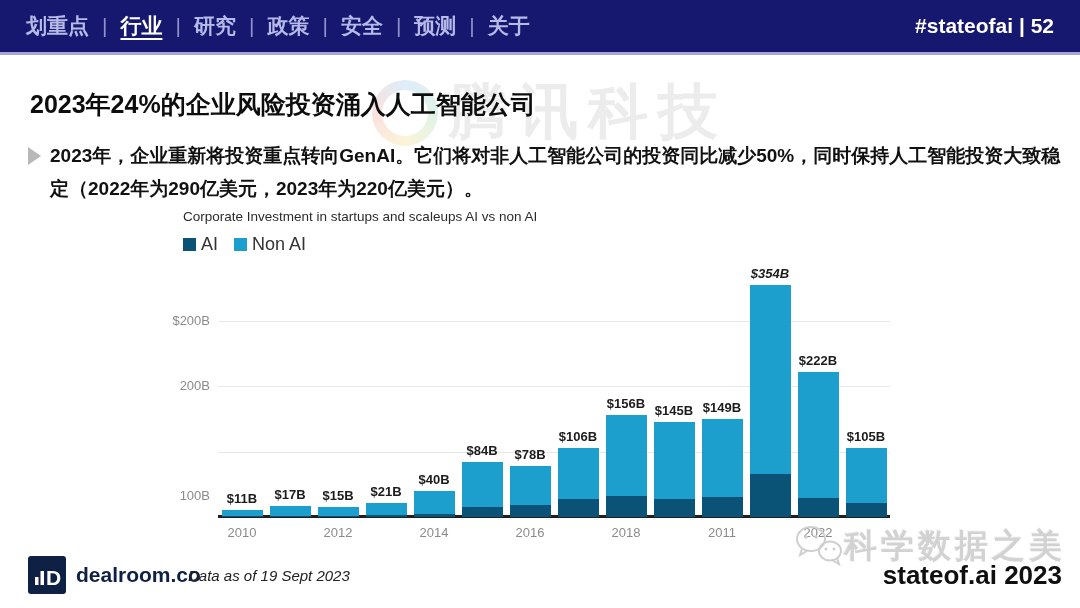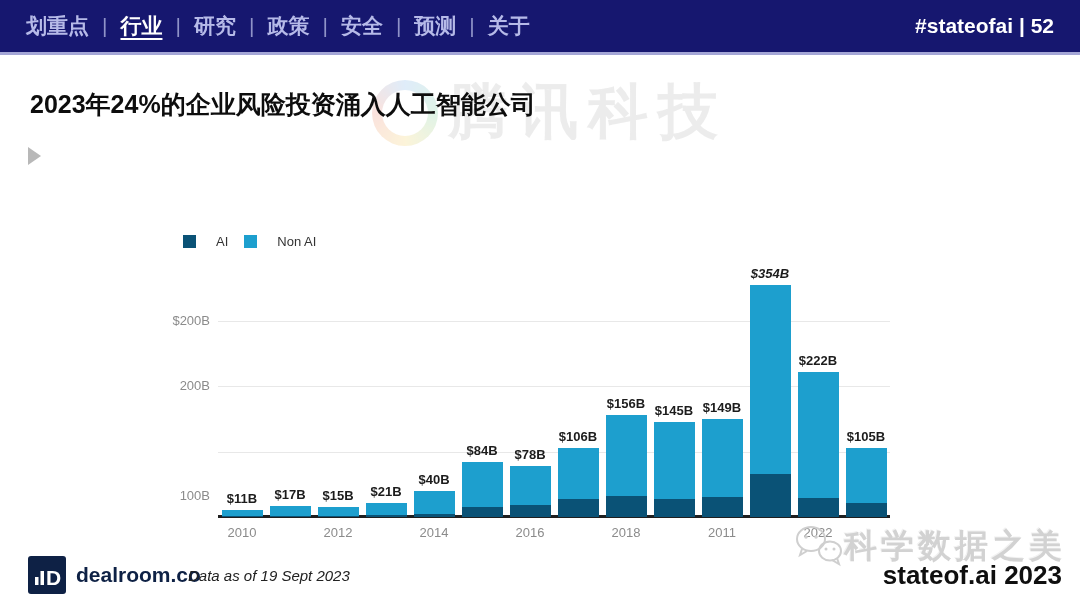--- a/index.html
+++ b/index.html
@@ -27,21 +27,21 @@
   #wm-top{position:absolute;left:372px;top:72px;z-index:1;display:flex;align-items:center;opacity:.55;pointer-events:none;}
   #wm-top-ring{width:66px;height:66px;border-radius:50%;
      background:conic-gradient(#7db4e8,#7ecf9e,#f2d066,#eb8a78,#7db4e8);position:relative;opacity:.45;}
   #wm-top-ring::after{content:"";position:absolute;left:10px;top:10px;width:46px;height:46px;border-radius:50%;background:#fff;}
   #wm-top-text{font-size:60px;font-weight:700;letter-spacing:10px;color:rgba(188,188,188,.5);
                text-shadow:1px 1px 0 rgba(255,255,255,.9);margin-left:10px;}
 
   
   #chart-title{position:absolute;left:183px;top:209px;font-size:13.5px;color:#2b2b2b;z-index:2;}
   #legend{position:absolute;left:183px;top:234px;display:flex;align-items:center;gap:16px;z-index:2;}
-  .legend-item{display:flex;align-items:center;gap:20px;font-size:13px;color:#333;}
+  .legend-item{display:flex;align-items:center;gap:5px;font-size:18px;color:#333;}
   .legend-swatch{width:13px;height:13px;display:inline-block;}
   #chart-layer{position:absolute;left:0;top:0;width:1080px;height:608px;z-index:1;}
   .gridline{position:absolute;height:1px;background:#e8e8e8;}
   .ytick{position:absolute;width:52px;text-align:right;font-size:13px;color:#8b8b8b;}
   .xtick{position:absolute;width:60px;text-align:center;font-size:13px;color:#8b8b8b;}
   .bar-seg{position:absolute;}
   .bar-label{position:absolute;width:70px;text-align:center;font-size:13px;font-weight:700;color:#1c1c1c;}
   #axis-line{position:absolute;left:218px;top:515px;width:672px;height:3px;background:#1f1f1f;}
 
   
@@ -77,21 +77,23 @@
     <div id="hashtag">#stateofai | 52</div>
   </div>
 
   <div id="wm-top">
     <div id="wm-top-ring"></div>
     <div id="wm-top-text">腾讯科技</div>
   </div>
 
   <div id="slide-title">2023年24%的企业风险投资涌入人工智能公司</div>
   <div id="bullet-tri"></div>
+  <div id="slide-body">2023年，企业重新将投资重点转向GenAI。它们将对非人工智能公司的投资同比减少50%，同时保持人工智能投资大致稳定（2022年为290亿美元，2023年为220亿美元）。</div>
 
+  <div id="chart-title">Corporate Investment in startups and scaleups AI vs non AI</div>
   <div id="legend">
       <div class="legend-item">
         <span class="legend-swatch" style="background: rgb(10, 82, 118);"></span>
         <span>AI</span>
       </div>
       <div class="legend-item">
         <span class="legend-swatch" style="background: rgb(29, 159, 206);"></span>
         <span>Non AI</span>
       </div>
     </div>

